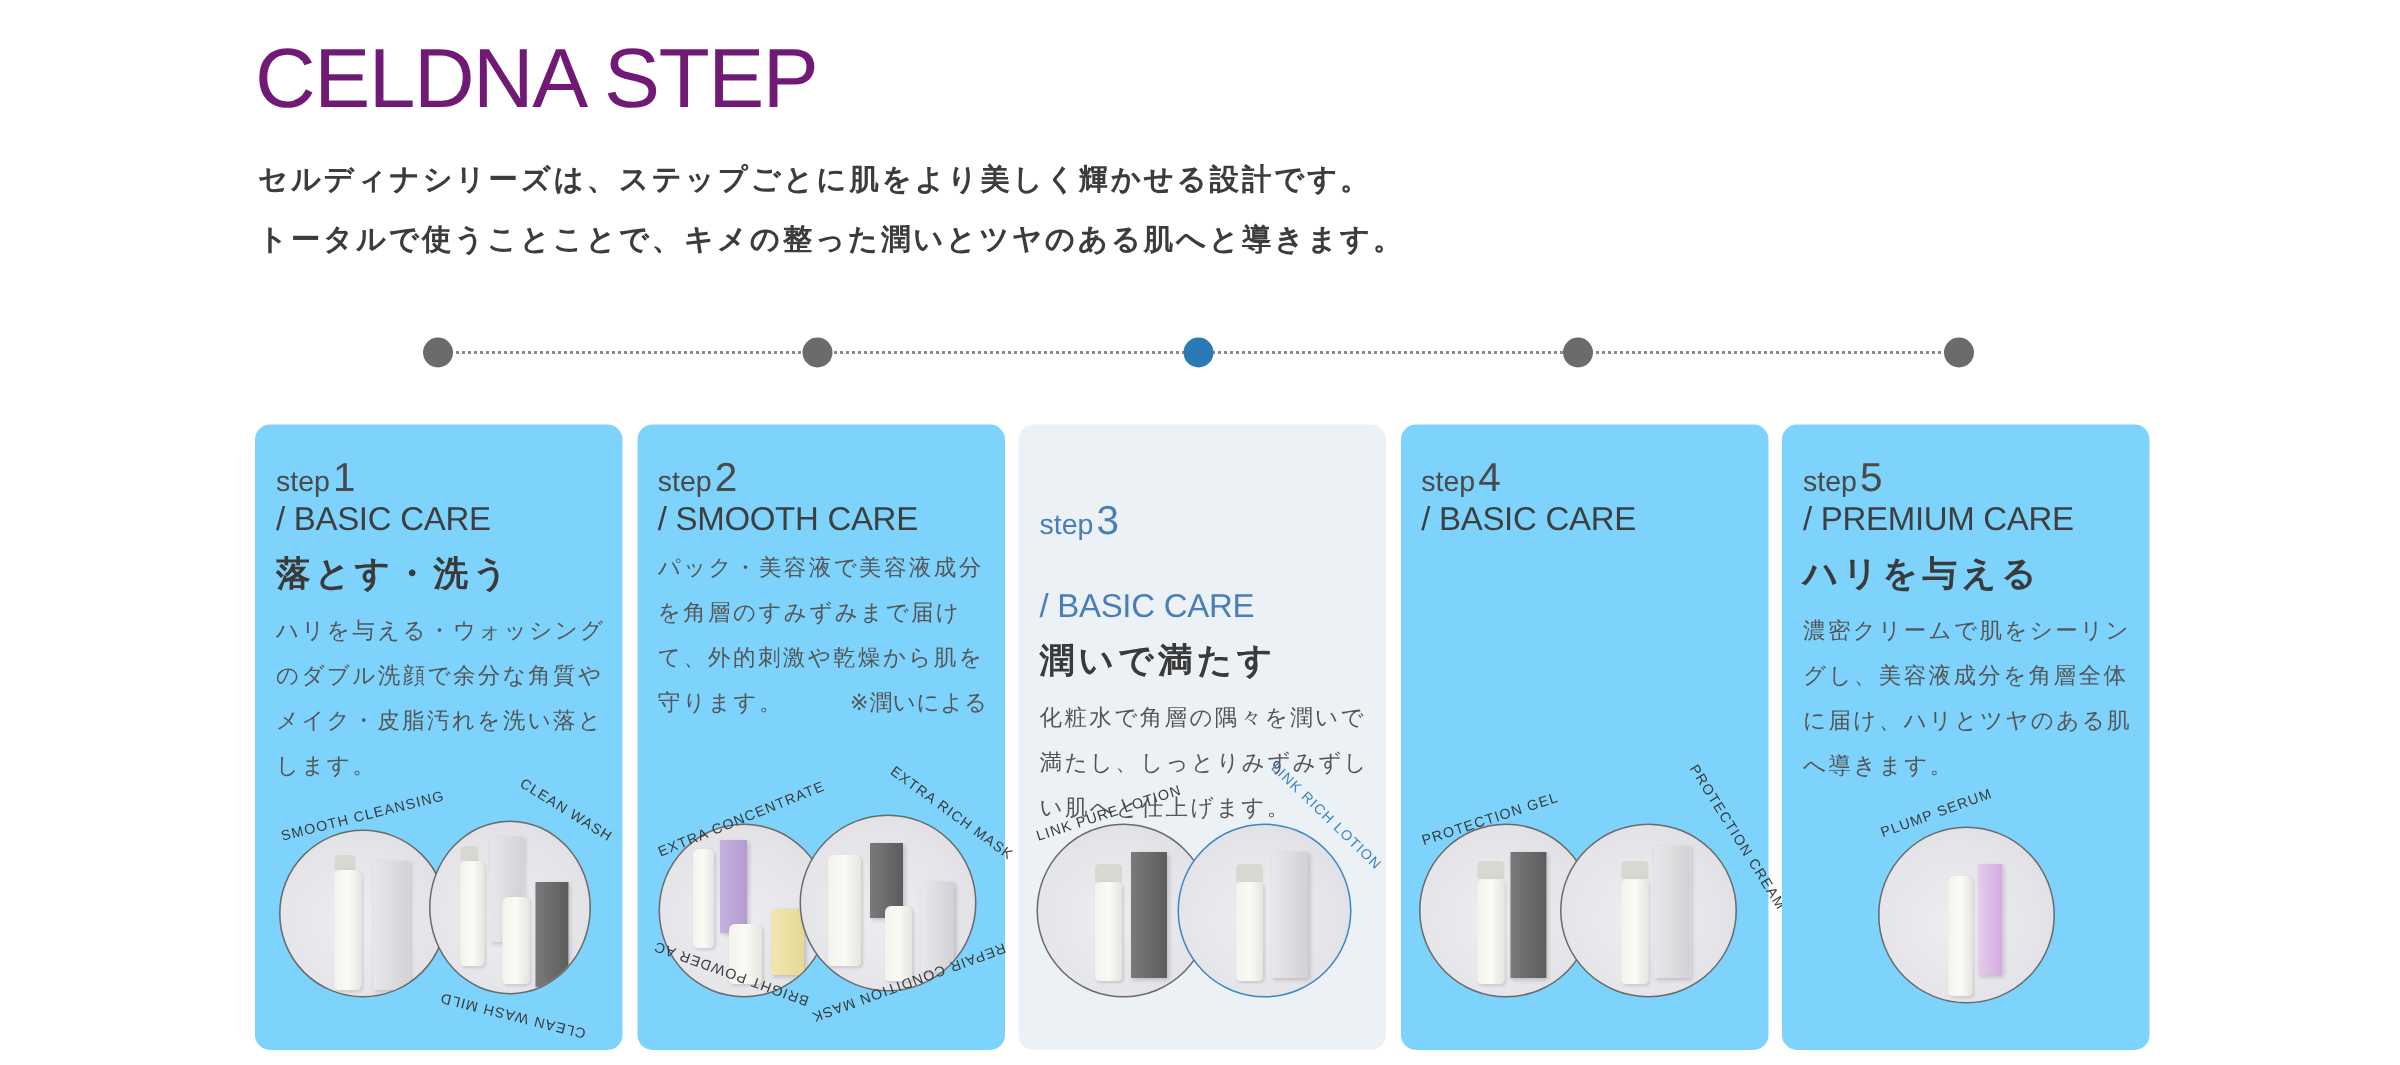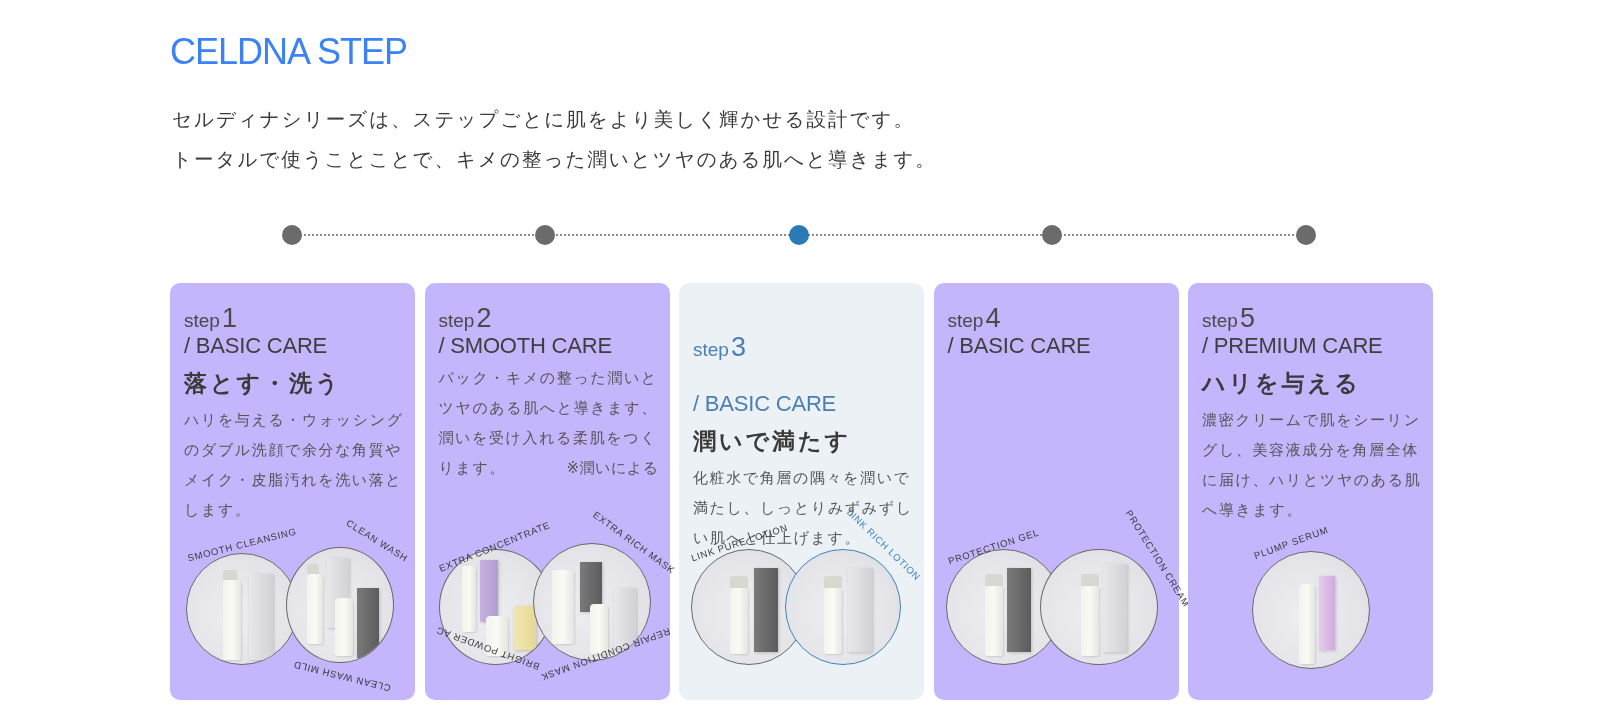--- a/index.html
+++ b/index.html
@@ -1,28 +1,28 @@
 <!DOCTYPE html>
 <html><head>
   <meta charset="utf-8">
   <style>
     * { box-sizing: border-box; margin: 0; padding: 0; }
     html, body { width: 1600px; height: 710px; background: #ffffff; overflow: hidden; }
     body { font-family: "Liberation Sans", "DejaVu Sans", sans-serif; color: #3a3a3a; position: relative; }
 
-    .title { position: absolute; left: 170px; top: 20px; font-size: 36px; font-weight: 400; color: #3b82f6; letter-spacing: -1px; line-height: 64px; }
-    .intro { position: absolute; left: 172px; top: 100px; font-family: "DejaVu Sans", sans-serif; font-size: 19.5px; line-height: 40px; color: #3c3c3c; letter-spacing: 2px; }
+    .title { position: absolute; left: 170px; top: 20px; font-size: 56px; font-weight: 400; color: #701a75; letter-spacing: -1px; line-height: 64px; }
+    .intro { position: absolute; left: 172px; top: 100px; font-family: "DejaVu Sans", sans-serif; font-size: 19.5px; line-height: 40px; color: #3c3c3c; letter-spacing: 2px; font-weight: bold; }
 
     .timeline { position: absolute; left: 282px; top: 225px; width: 1034px; height: 20px; }
     .timeline .line { position: absolute; left: 10px; right: 10px; top: 9px; border-top: 2px dotted #8a8a8a; }
     .timeline .dot { position: absolute; top: 0; width: 20px; height: 20px; border-radius: 50%; background: #6b6b6b; }
     .timeline .dot.active { background: #2a7ab5; }
 
     .cards { position: absolute; left: 170px; top: 283px; display: flex; gap: 9.5px; }
-    .card { width: 245px; height: 417px; background: #c4b5fd; border-radius: 10px; position: relative; padding: 22px 0 0 14px; }
+    .card { width: 245px; height: 417px; background: #7dd3fc; border-radius: 10px; position: relative; padding: 22px 0 0 14px; }
     .card.active { background: #ecf1f6; }
     .step-line { font-size: 19px; color: #4a4a4a; line-height: 26px; height: 26px; }
     .step-line .num { font-size: 27px; font-weight: 400; margin-left: 2px; }
     .card.active .step-line, .card.active .care { color: #4a7fb5; margin-top: 29px; }
     .care { font-size: 22px; color: #3e3e3e; line-height: 30px; letter-spacing: -0.2px; }
     .headline { font-family: "DejaVu Sans", sans-serif; font-size: 23px; font-weight: bold; color: #3a3a3a; letter-spacing: 3px; line-height: 40px; margin-top: 2px; }
     .desc { font-family: "DejaVu Sans", sans-serif; font-size: 15px; color: #555; line-height: 30px; letter-spacing: 1.6px; width: 222px; margin-top: 2px; }
     .desc .note { float: right; margin-right: 2px; letter-spacing: 0.5px; text-align: center; }
 
     .products { position: absolute; left: 0; top: 240px; width: 245px; height: 177px; }
@@ -78,21 +78,21 @@
       </div>
       <span class="label-arc" style="left:16px;top:16px;transform:rotate(-14deg);">SMOOTH CLEANSING</span>
       <span class="label-arc" style="left:172px;top:12px;transform:rotate(32deg);">CLEAN WASH</span>
       <span class="label-arc" style="left:122px;top:148px;transform:rotate(194deg);">CLEAN WASH MILD</span>
     </div>
   </div>
 
   <div class="card">
     <div class="step-line"><span>step</span><span class="num">2</span></div>
     <div class="care">/ SMOOTH CARE</div>
-    <div class="desc"><span>パック・キメの整った潤いとツヤのある肌へと導きます、潤いを受け入れる柔肌をつくります。</span><span class="note">※潤いによる</span></div>
+    <div class="desc"><span>パック・美容液で美容液成分を角層のすみずみまで届けて、外的刺激や乾燥から肌を守ります。</span><span class="note">※潤いによる</span></div>
     <div class="products">
       <div class="circle" style="left:14px;top:26px;width:114px;height:116px;">
         <div class="bottle" style="left:22px;top:16px;width:14px;height:66px;"></div>
         <div class="box purple" style="left:40px;top:10px;width:18px;height:62px;"></div>
         <div class="bottle" style="left:46px;top:66px;width:22px;height:40px;"></div>
         <div class="box yellow" style="left:74px;top:56px;width:22px;height:44px;"></div>
       </div>
       <div class="circle" style="left:108px;top:20px;width:118px;height:118px;">
         <div class="bottle" style="left:18px;top:26px;width:22px;height:74px;"></div>
         <div class="box" style="left:46px;top:18px;width:22px;height:50px;"></div>

